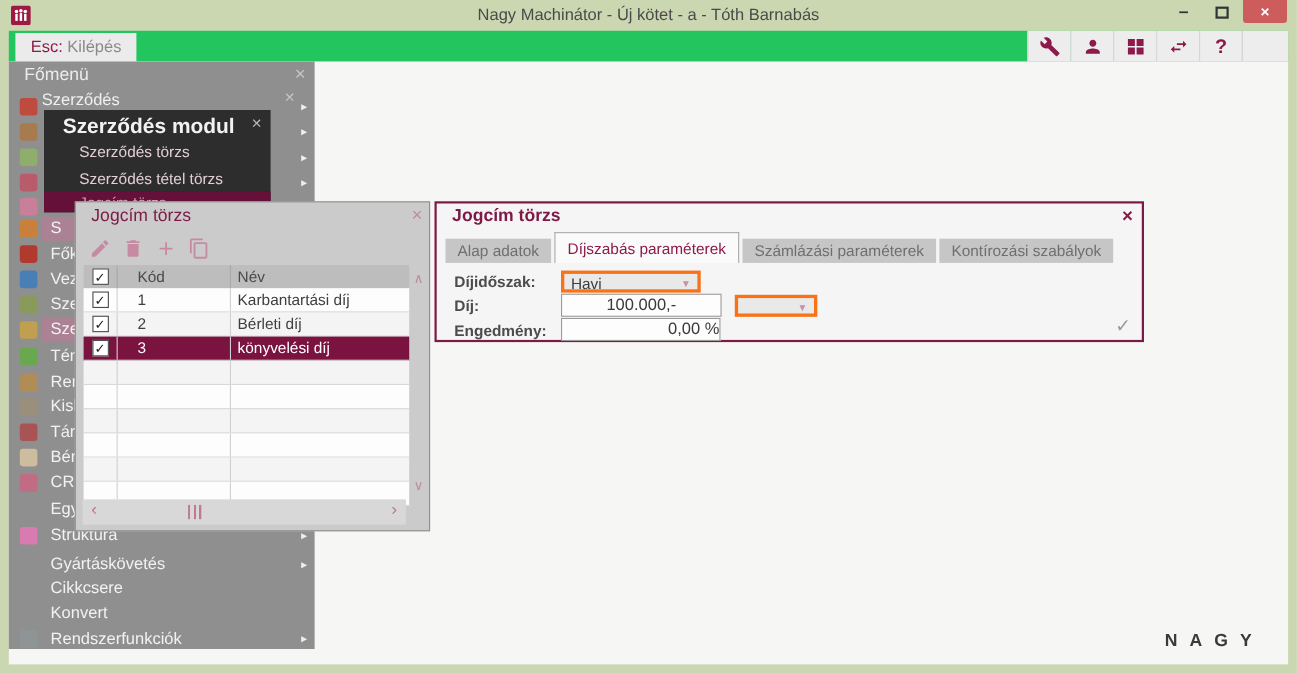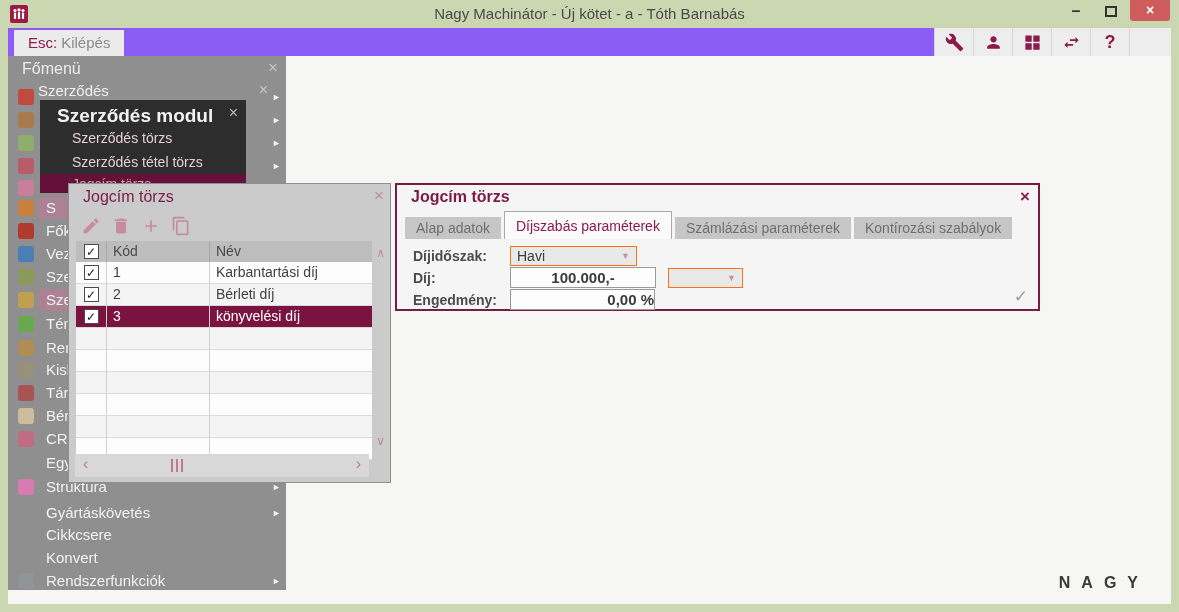--- a/index.html
+++ b/index.html
@@ -14,21 +14,21 @@
   .win-title { position:absolute; left:0; top:0; width:100%; height:28px; line-height:28px;
                text-align:center; font-size:15px; color:#4a4a4a; }
   .btn-min { position:absolute; right:92px; top:2px; width:22px; height:20px; text-align:center;
              line-height:18px; color:#333; font-size:16px; font-weight:bold; }
   .btn-max { position:absolute; right:62px; top:6px; width:12px; height:11px; border:2px solid #333; background:transparent; }
   .btn-close { position:absolute; right:9px; top:0; width:40px; height:21px; background:#cd5c5c;
                color:#fff; text-align:center; line-height:20px; font-size:14px; font-weight:bold;
                border-radius:0 0 3px 3px; }
 
   
-  .toolbar { position:absolute; left:8px; right:8px; top:28px; height:28px; background:#8b5cf6; }
+  .toolbar { position:absolute; left:8px; right:8px; top:28px; height:28px; background:#22c55e; }
   .esc-btn { position:absolute; left:6px; top:2px; height:26px; padding:0 14px; background:#ebebeb;
              font-size:15px; line-height:26px; }
   .esc-key { color:#8c1a4b; }
   .esc-label { color:#8a8a8a; margin-left:4px; }
   .tool-group { position:absolute; right:0; top:0; height:28px; display:flex; }
   .tool-btn { width:39px; height:28px; background:#ededed; border-left:1px solid #d6d6d6;
               display:flex; align-items:center; justify-content:center; }
   .tool-btn svg { width:19px; height:19px; fill:#8c1a4b; }
   .tool-btn .q { color:#8c1a4b; font-size:18px; font-weight:bold; }
   .tool-filler { width:42px; height:28px; background:#ededed; border-left:1px solid #d6d6d6; }
@@ -68,21 +68,21 @@
   .lw-close { position:absolute; right:6px; top:2px; color:#c08ca0; font-size:17px; }
   .lw-tools { position:absolute; left:12px; top:32px; display:flex; gap:10px; }
   .lw-tool svg { width:20px; height:20px; fill:#c68ba2; }
   .lw-table { position:absolute; left:7px; top:57px; width:296px; }
   .t-head { display:flex; height:21px; background:#bdbdbd; color:#4a4a4a; font-size:14px; }
   .t-row { display:flex; height:22px; background:#fdfdfd; border-bottom:1px solid #d9d9d9;
            font-size:14px; color:#3f3f3f; }
   .t-row:nth-child(odd) { background:#f4f4f4; }
   .t-row.sel { background:#7b1340; color:#fff; }
   .c-check { width:30px; display:flex; align-items:center; justify-content:center; }
-  .c-kod { width:103px; line-height:21px; padding-left:6px; border-left:1px solid #d0d0d0; }
+  .c-kod { width:103px; line-height:21px; padding-left:18px; border-left:1px solid #d0d0d0; }
   .c-nev { width:163px; line-height:21px; padding-left:6px; border-left:1px solid #d0d0d0; }
   .t-head .c-kod, .t-head .c-nev { border-left:1px solid #a8a8a8; }
   .cb { width:15px; height:15px; background:#fff; border:1px solid #4a4a4a; display:flex;
         align-items:center; justify-content:center; font-size:12px; color:#222; }
   .v-up { position:absolute; right:5px; top:62px; color:#b98ca1; font-size:12px; }
   .v-down { position:absolute; right:5px; top:250px; color:#b98ca1; font-size:12px; }
   .hscroll { position:absolute; left:6px; top:270px; width:294px; height:23px; background:#d8d8d8; }
   .hs-left { position:absolute; left:8px; top:1px; color:#c0798f; font-size:16px; }
   .hs-right { position:absolute; right:8px; top:1px; color:#c0798f; font-size:16px; }
   .hs-grip { position:absolute; left:96px; top:5px; width:12px; height:13px;
@@ -93,26 +93,26 @@
             border:2px solid #7c1a45; z-index:30; }
   .dt-title { position:absolute; left:14px; top:3px; font-size:16px; font-weight:bold; color:#7c1a45; }
   .dt-close { position:absolute; right:8px; top:2px; color:#8c1a4b; font-size:17px; font-weight:bold; }
   .tabs { position:absolute; left:8px; top:26px; height:28px; display:flex; gap:3px; align-items:flex-end; }
   .tab { height:22px; line-height:22px; padding:0 11px; background:#c6c6c6; color:#6f6f6f; font-size:14px; }
   .tab.active { height:28px; line-height:28px; background:#fafafa; color:#8c1a4b;
                 border:1px solid #a9a9a9; border-bottom:none; }
   .form { position:absolute; left:16px; top:60px; }
   .f-row { display:flex; height:21px; margin-bottom:1px; align-items:center; }
   .f-label { width:97px; font-size:14px; color:#4c4c4c;font-weight:bold; }
-  .dd { position:relative; width:127px; height:20px; background:#e9e9e9; border:1px solid #f97316;
+  .dd { position:relative; width:127px; height:20px; background:#e9e9e9; border:3px solid #f97316;
         font-size:14px; color:#3c3c3c; line-height:18px; padding-left:6px; }
   .dd2 { width:75px; margin-left:12px; }
   .dd-arrow { position:absolute; right:6px; top:4px; font-size:9px; color:#c593a7; line-height:10px; }
   .inp { width:146px; height:21px; background:#fdfdfd; border:1px solid #9a9a9a; font-size:15px;
-         color:#3a3a3a; line-height:19px; text-align:center;font-weight:bold; }
+         color:#3a3a3a; line-height:19px; text-align:center; }
   .inp.right { text-align:right; width:145px; }
   .dt-check { position:absolute; right:10px; bottom:2px; color:#9a9a9a; font-size:17px; }
 </style>
 </head>
 <body>
 
 <div class="app">
 
   <div class="titlebar">
     <svg class="app-icon" viewBox="0 0 18 18">

